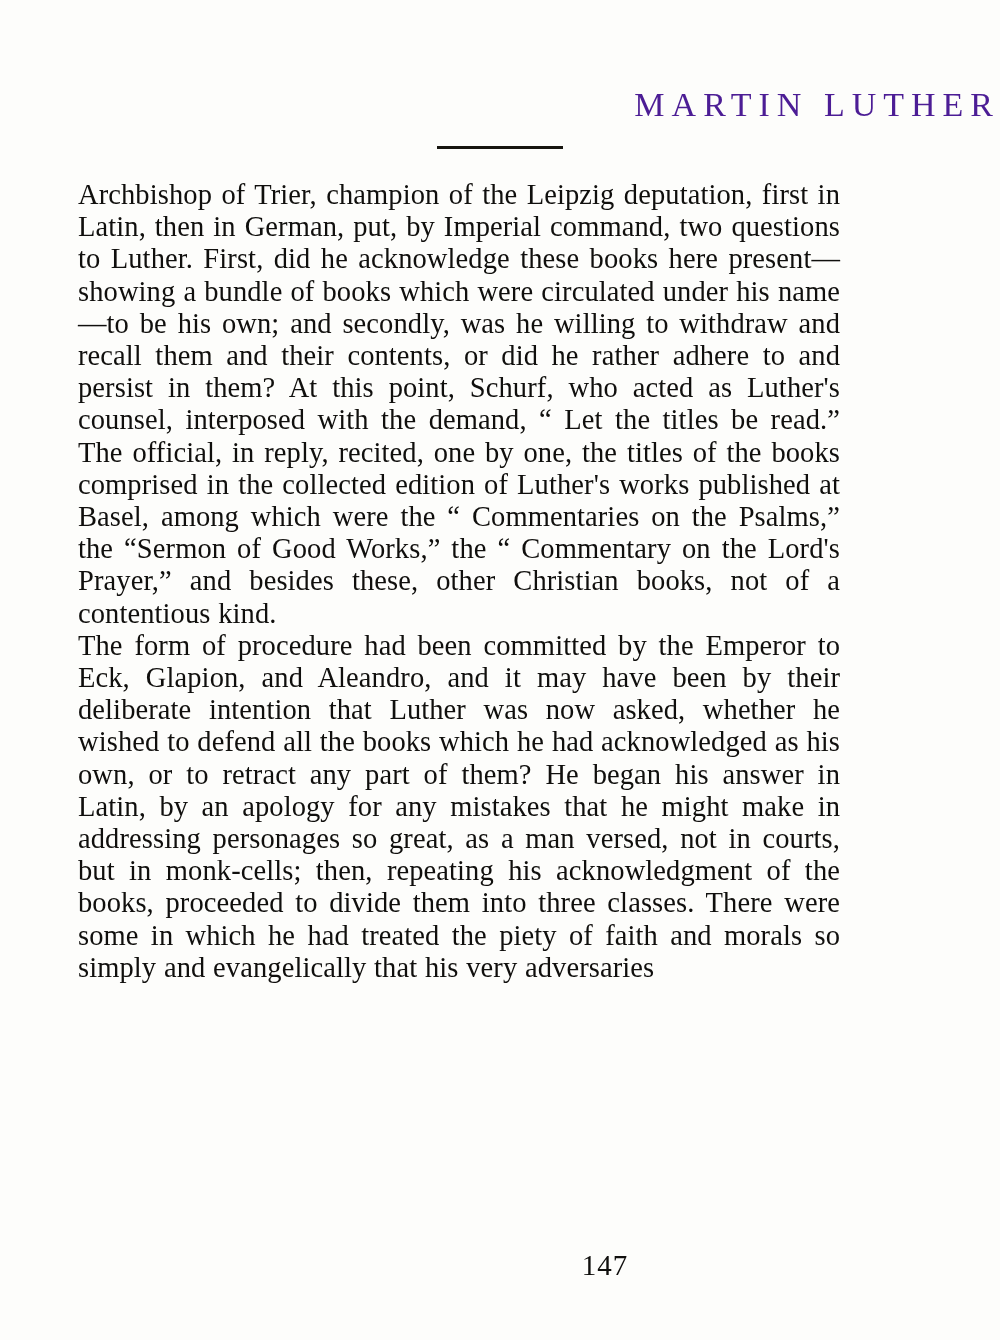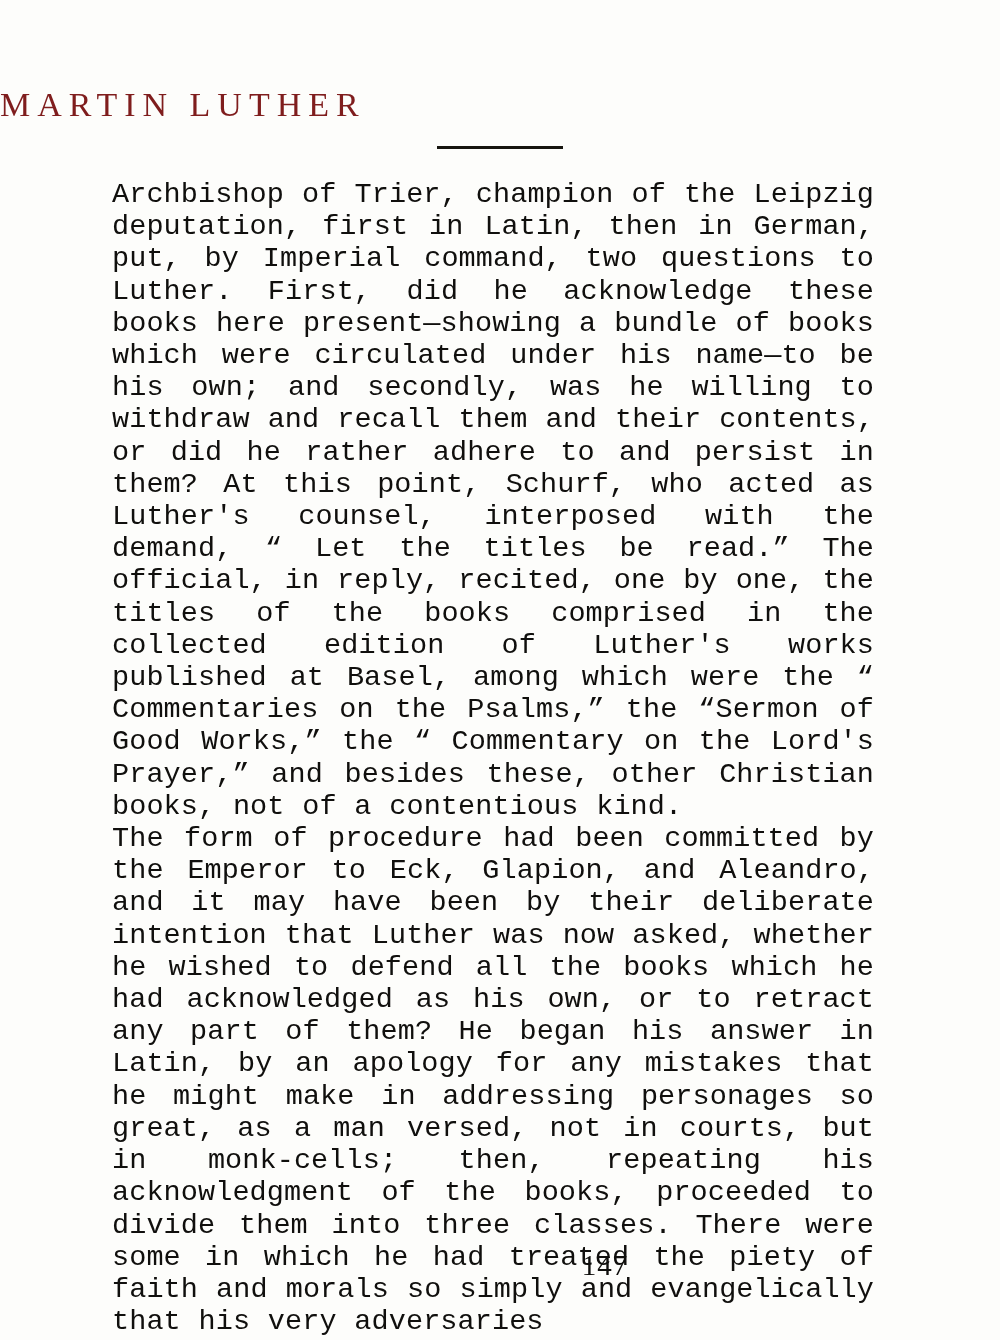--- a/index.html
+++ b/index.html
@@ -11,38 +11,37 @@
     position: relative;
     width: 1000px;
     height: 1340px;
     background: #fdfdfb;
     margin: 0 auto;
     overflow: hidden;
     font-family: "Liberation Serif", serif;
     color: #100f0d;
   }
   .page-title {
-    text-align: left;
+    text-align: right;
     font-family: "Liberation Serif", serif;
     font-size: 34px;
     font-weight: 400;
     letter-spacing: 7px;
     margin: 86px 0 0 0;
-    color: #7f1d1d;
+    color: #4c1d95;
   }
   .title-rule {
     width: 126px;
     height: 3px;
     background: #17150f;
     margin: 22px auto 0 auto;
   }
   .body-text {
-    margin: 30px 78px 0 112px;
+    margin: 30px 78px 0 78px;
     width: 762px;
-    font-family: Liberation Mono, monospace;
   }
   .para {
     font-size: 28.5px;
     line-height: 32.2px;
     text-align: justify;
     text-justify: inter-word;
     margin: 0;
     letter-spacing: 0.1px;
     word-spacing: 0.5px;
   }

